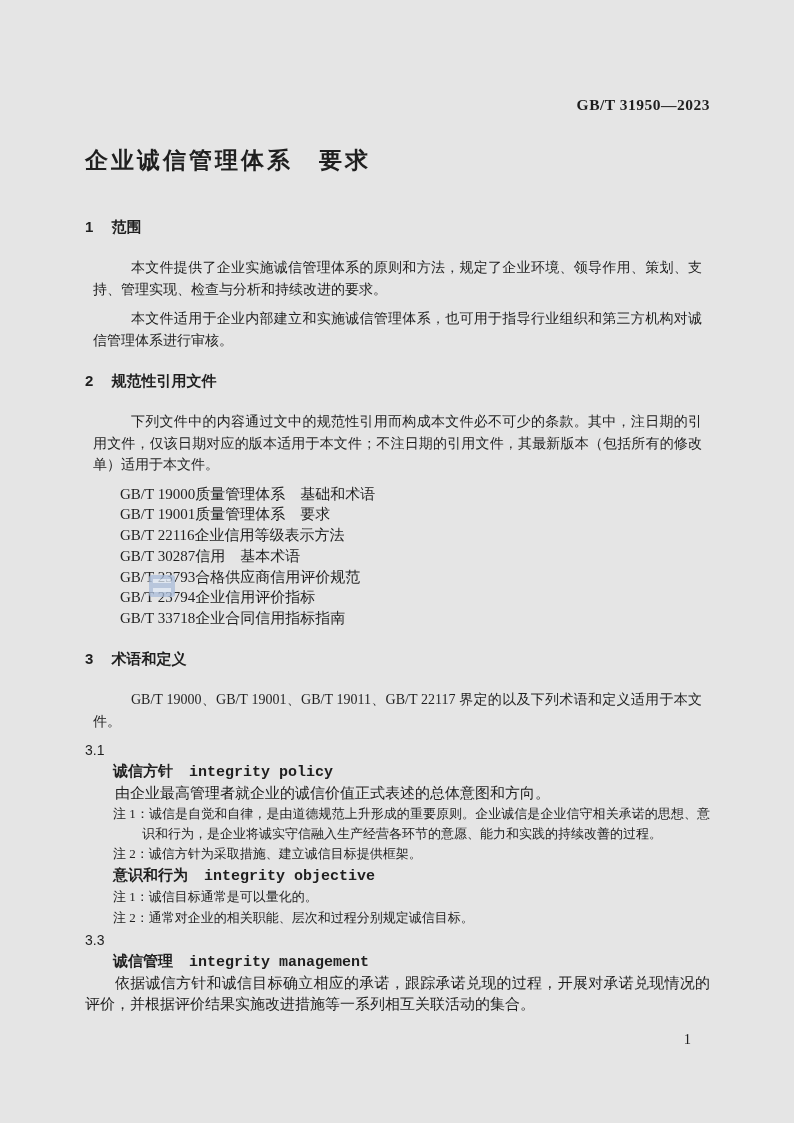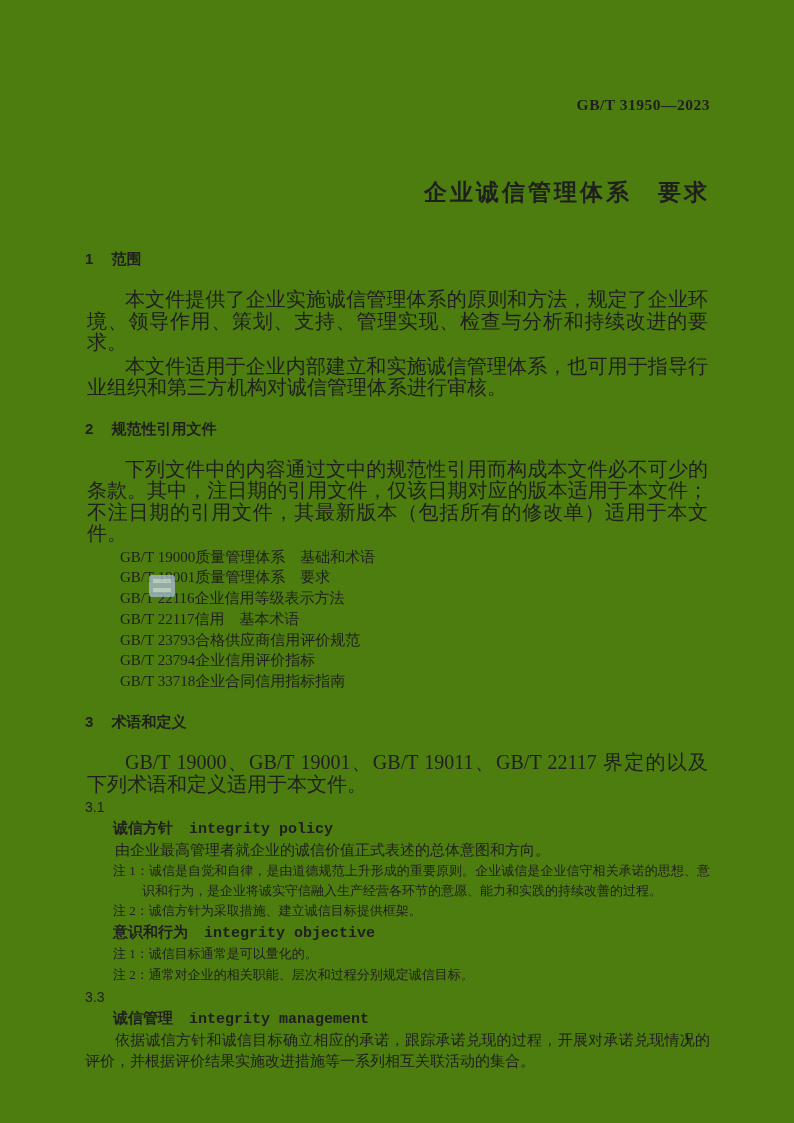--- a/index.html
+++ b/index.html
@@ -6,58 +6,58 @@
   body {
     width: 794px; height: 1123px;
     background: #ffffff;
     font-family: "Liberation Serif", "DejaVu Serif", serif;
     color: #1f1f1f;
     -webkit-font-smoothing: antialiased;
   }
   .page {
     position: relative;
     width: 794px; height: 1123px;
-    background: #4d7c0f;
+    background: #e5e5e5;
     overflow: hidden;
   }
   .content {
     position: absolute;
     left: 85px; top: 0;
     width: 625px;
   }
   .doc-code {
     padding-top: 97px;
     text-align: right;
     font-family: "Liberation Serif", "DejaVu Serif", serif;
     font-weight: bold;
     font-size: 15.5px;
     line-height: 16px;
     letter-spacing: 0.5px;
   }
   .doc-title {
-    margin: 64px 0 0 0;
-    text-align: right;
+    margin: 32px 0 0 0;
+    text-align: left;
     font-family: "Liberation Sans", "DejaVu Sans", sans-serif;
     font-weight: bold;
     font-size: 23px;
     line-height: 30px;
     letter-spacing: 3px;
   }
   .sec-h {
     margin: 20px 0;
     font-family: "Liberation Sans", "DejaVu Sans", sans-serif;
     font-weight: bold;
     font-size: 15px;
     line-height: 20px;
   }
   .sec-h.first { margin-top: 42px; }
   .sec-num { display: inline-block; margin-right: 14px; }
   .para {
-    margin: 2px;
-    font-size: 20px;
+    margin: 8px;
+    font-size: 14px;
     line-height: 21.5px;
     text-align: justify;
     text-indent: 38px;
   }
   .ref-list { margin: 0; }
   .ref-item {
     margin-left: 35px;
     font-size: 15px;
     line-height: 20.8px;
     white-space: nowrap;
@@ -149,21 +149,21 @@
       <div class="ref-item">
         <span class="ref-code">GB/T 19000</span><span>质量管理体系　基础和术语</span>
       </div>
       <div class="ref-item">
         <span class="ref-code">GB/T 19001</span><span>质量管理体系　要求</span>
       </div>
       <div class="ref-item">
         <span class="ref-code">GB/T 22116</span><span>企业信用等级表示方法</span>
       </div>
       <div class="ref-item">
-        <span class="ref-code">GB/T 22117</span><span>信用　基本术语</span>
+        <span class="ref-code">GB/T 30287</span><span>信用　基本术语</span>
       </div>
       <div class="ref-item">
         <span class="ref-code">GB/T 23793</span><span>合格供应商信用评价规范</span>
       </div>
       <div class="ref-item">
         <span class="ref-code">GB/T 23794</span><span>企业信用评价指标</span>
       </div>
       <div class="ref-item">
         <span class="ref-code">GB/T 33718</span><span>企业合同信用指标指南</span>
       </div>

